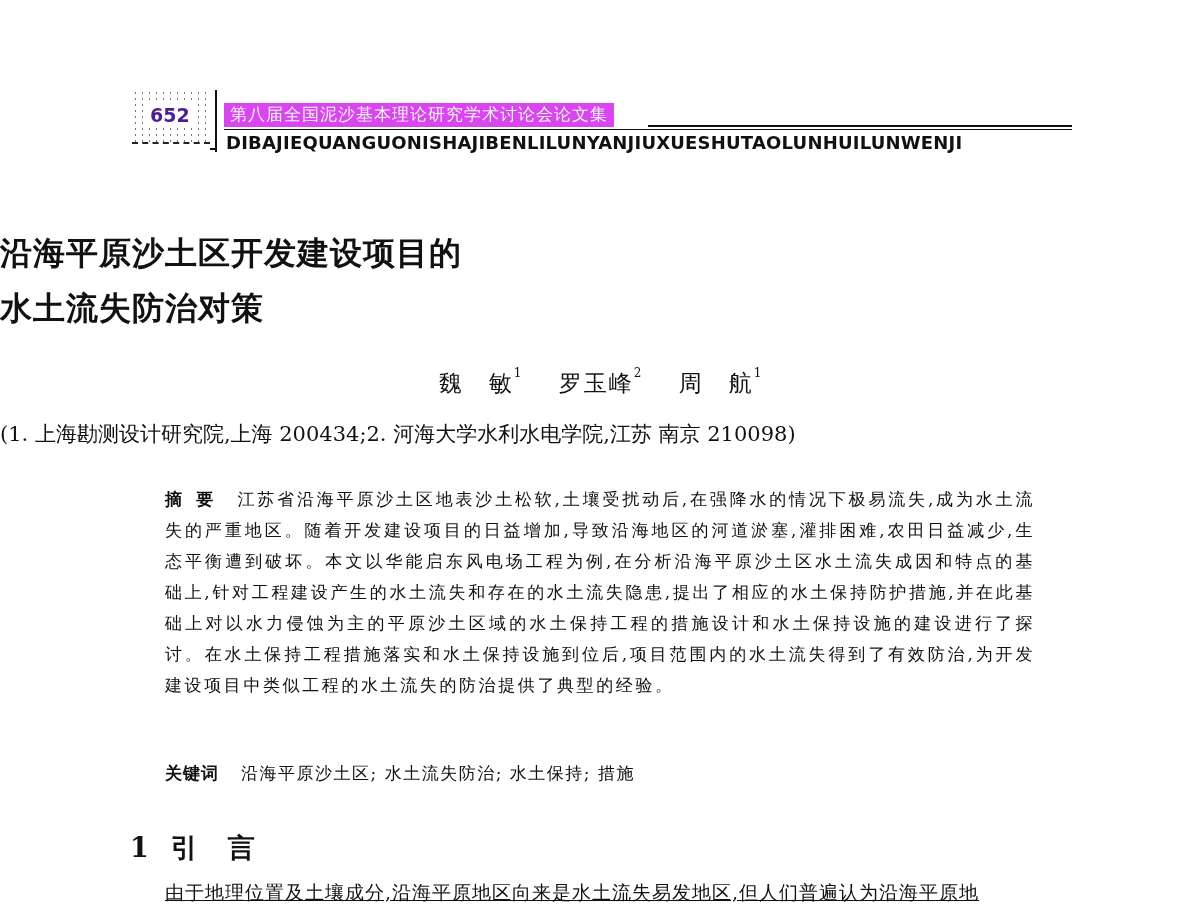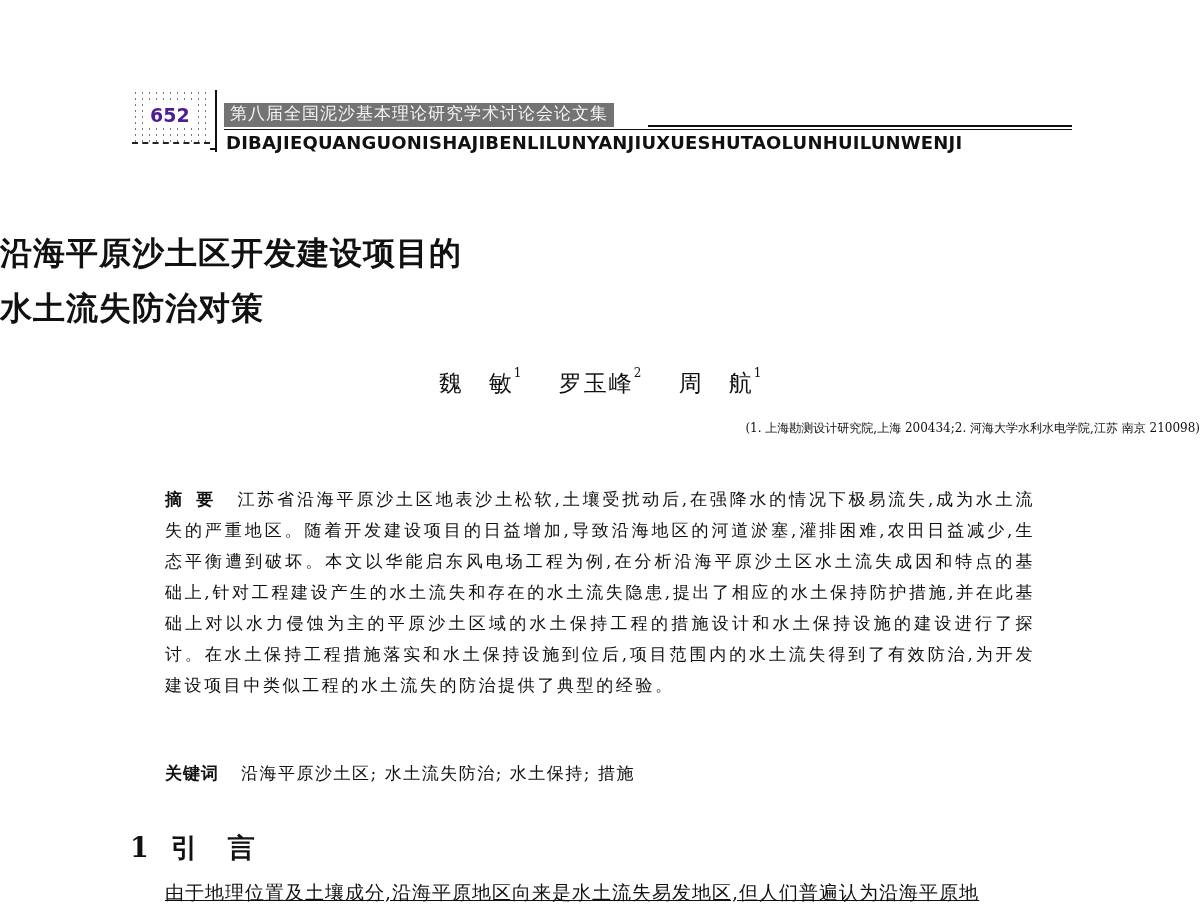--- a/index.html
+++ b/index.html
@@ -16,21 +16,21 @@
     border-bottom:2px dashed #222;
   }
   .page-num {
     position:absolute; left:16px; top:14px; font-family:"DejaVu Sans", sans-serif;
     font-weight:bold; font-size:19px; color:#4c1d95; background:#fff; padding:0 2px;
   }
   .vline { position:absolute; left:87px; top:0; width:2px; height:62px; background:#111; }
   .vline-foot { position:absolute; left:82px; top:58px; width:7px; height:2px; background:#111; }
   .journal-cn {
     position:absolute; left:96px; top:13px; height:24px; padding:0 6px;
-    background:#737373; color:#f4f4f4; font-family:Liberation Mono, monospace;
+    background:#d946ef; color:#f4f4f4; font-family:Liberation Sans, sans-serif;
     font-size:17px; line-height:24px; letter-spacing:1px; white-space:nowrap;
   }
   .rule1 { position:absolute; left:520px; top:35px; width:424px; height:2px; background:#111; }
   .rule2 { position:absolute; left:96px; top:39px; width:848px; height:1px; background:#111; }
   .journal-pinyin {
     position:absolute; left:98px; top:42px; font-family:"DejaVu Sans", sans-serif;
     font-weight:bold; font-size:18px; letter-spacing:0.2px; white-space:nowrap; color:#111;
   }
   .title {
     position:absolute; left:0; width:1200px; text-align:left;
@@ -38,22 +38,22 @@
   }
   .title.l1 { top:232px; }
   .title.l2 { top:287px; }
   .authors {
     position:absolute; top:368px; left:0; width:1200px; text-align:center;
     font-size:23px; letter-spacing:2px;
   }
   .authors .au { margin:0 14px;text-align:center; }
   .authors sup { font-size:12px; letter-spacing:0; vertical-align:top; position:relative; top:-2px; }
   .affil {
-    position:absolute; top:420px; left:0; width:1200px; text-align:right;
-    font-size:12px;
+    position:absolute; top:420px; left:0; width:1200px; text-align:left;
+    font-size:21px;
   }
   .abstract {
     position:absolute; left:165px; top:484px; width:870px;
     font-size:17px; line-height:31px; letter-spacing:2.6px; text-align:justify;
   }
   .abstract .lbl { font-family:"DejaVu Sans", sans-serif; font-weight:bold; letter-spacing:14px; margin-right:10px; }
   .keywords {
     position:absolute; left:165px; top:762px; font-size:17px; letter-spacing:1.5px; white-space:nowrap;
   }
   .keywords .lbl { font-family:"DejaVu Sans", sans-serif; font-weight:bold; letter-spacing:1px; margin-right:22px; }

